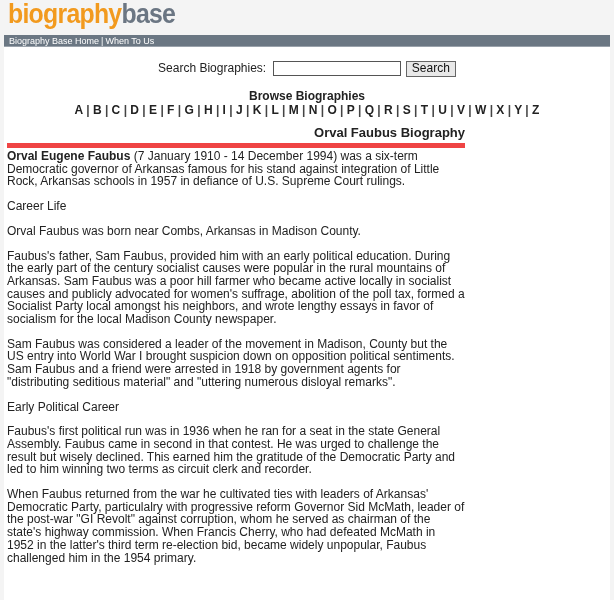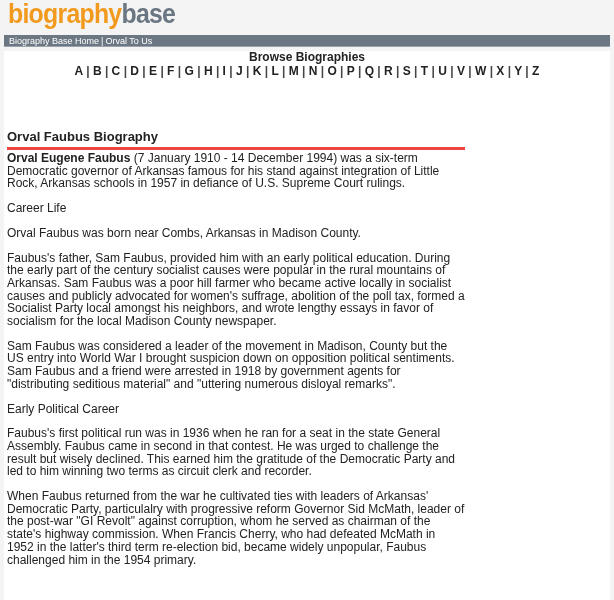--- a/index.html
+++ b/index.html
@@ -45,54 +45,59 @@
       background: #fff;
     }
     .search-btn {
       height: 16px; padding: 0 5px; font-size: 12px;
       border: 1px solid #666; background: #e8e8e8; color: #111;
       vertical-align: middle; margin-left: 2px;
       font-family: "Liberation Sans", sans-serif; line-height: 13px;
     }
     .browse-title {
       text-align: center; font-weight: bold; font-size: 12px;
-      line-height: 13px; margin-top: 4px;
+      line-height: 13px; margin-top: 12px;
     }
     .alpha {
       text-align: center; font-size: 12px; line-height: 14px;
       word-spacing: -1px;
       font-weight: bold;
     }
     .alpha a { color: #222; text-decoration: none; }
     .alpha .sep { color: #444; margin: 0 1px; }
     .content {
       position: absolute; left: 3px; top: 78px; width: 458px;
       font-size: 12px; line-height: 12.7px;
     }
     .content h1 {
-      font-size: 13px; font-weight: bold; text-align: left;
+      font-size: 13px; font-weight: bold; text-align: right;
       margin: 0; padding-bottom: 2px; line-height: 16px;
-      border-bottom: 3px solid #ef4444;
+      border-bottom: 5px solid #ef4444;
     }
     .content p { margin: 2px 0 12px 0; }
   </style>
 </head>
 <body>
 
 <div class="header">
   <div class="logo">
     <span class="bio">biography</span><span class="base">base</span>
   </div>
 </div>
 
 <div class="navbar">
-  <a href="#">Biography Base Home</a><span class="sep">|</span><a href="#">Orval To Us</a>
+  <a href="#">Biography Base Home</a><span class="sep">|</span><a href="#">When To Us</a>
 </div>
 
 <div class="page">
+  <div class="search-row">
+    <label>Search Biographies:</label>
+    <input type="text" class="search-input" value="" style="">
+    <button class="search-btn">Search</button>
+  </div>
   <div class="browse-title">Browse Biographies</div>
   <div class="alpha" id="alpha"><a href="#">A</a> <span class="sep">|</span> <a href="#">B</a> <span class="sep">|</span> <a href="#">C</a> <span class="sep">|</span> <a href="#">D</a> <span class="sep">|</span> <a href="#">E</a> <span class="sep">|</span> <a href="#">F</a> <span class="sep">|</span> <a href="#">G</a> <span class="sep">|</span> <a href="#">H</a> <span class="sep">|</span> <a href="#">I</a> <span class="sep">|</span> <a href="#">J</a> <span class="sep">|</span> <a href="#">K</a> <span class="sep">|</span> <a href="#">L</a> <span class="sep">|</span> <a href="#">M</a> <span class="sep">|</span> <a href="#">N</a> <span class="sep">|</span> <a href="#">O</a> <span class="sep">|</span> <a href="#">P</a> <span class="sep">|</span> <a href="#">Q</a> <span class="sep">|</span> <a href="#">R</a> <span class="sep">|</span> <a href="#">S</a> <span class="sep">|</span> <a href="#">T</a> <span class="sep">|</span> <a href="#">U</a> <span class="sep">|</span> <a href="#">V</a> <span class="sep">|</span> <a href="#">W</a> <span class="sep">|</span> <a href="#">X</a> <span class="sep">|</span> <a href="#">Y</a> <span class="sep">|</span> <a href="#">Z</a></div>
 
   <div class="content">
     <h1>Orval Faubus Biography</h1>
     <p><b>Orval Eugene Faubus</b><span> (7 January 1910 - 14 December 1994) was a six-term Democratic governor of Arkansas famous for his stand against integration of Little Rock, Arkansas schools in 1957 in defiance of U.S. Supreme Court rulings.</span></p>
     <div id="sections">
         <p>Career Life</p>
         <p>Orval Faubus was born near Combs, Arkansas in Madison County.</p>
         <p>Faubus's father, Sam Faubus, provided him with an early political education. During the early part of the century socialist causes were popular in the rural mountains of Arkansas. Sam Faubus was a poor hill farmer who became active locally in socialist causes and publicly advocated for women's suffrage, abolition of the poll tax, formed a Socialist Party local amongst his neighbors, and wrote lengthy essays in favor of socialism for the local Madison County newspaper.</p>

